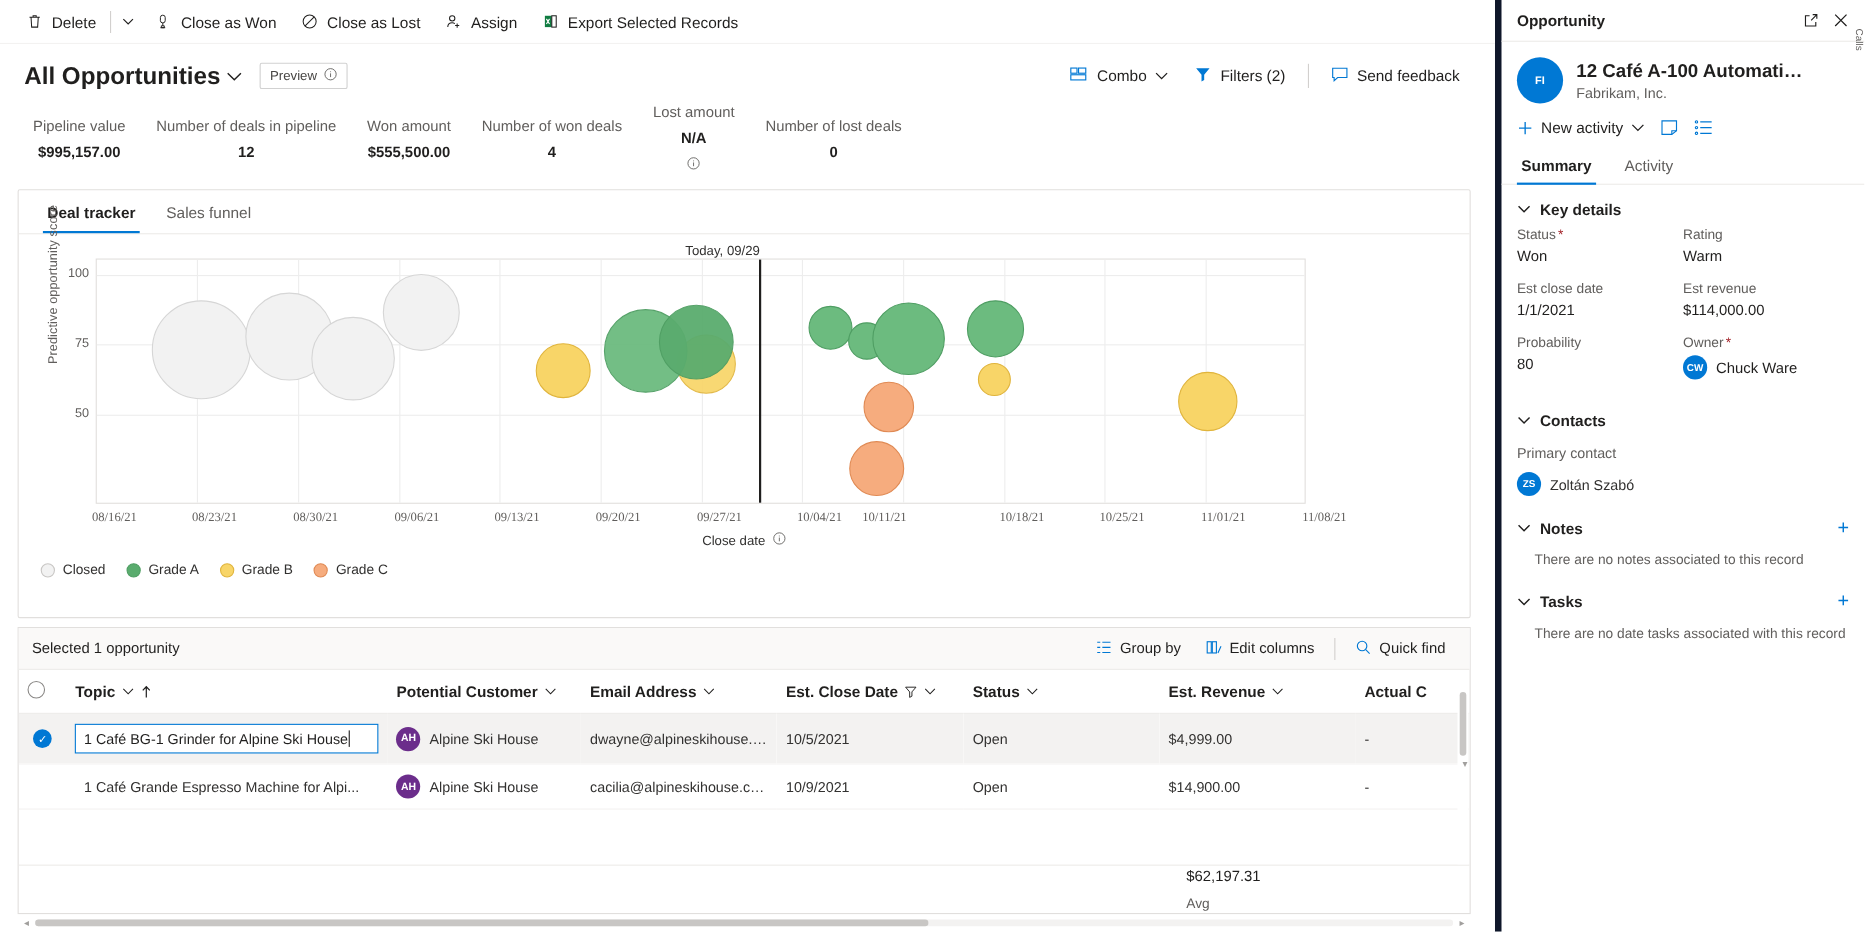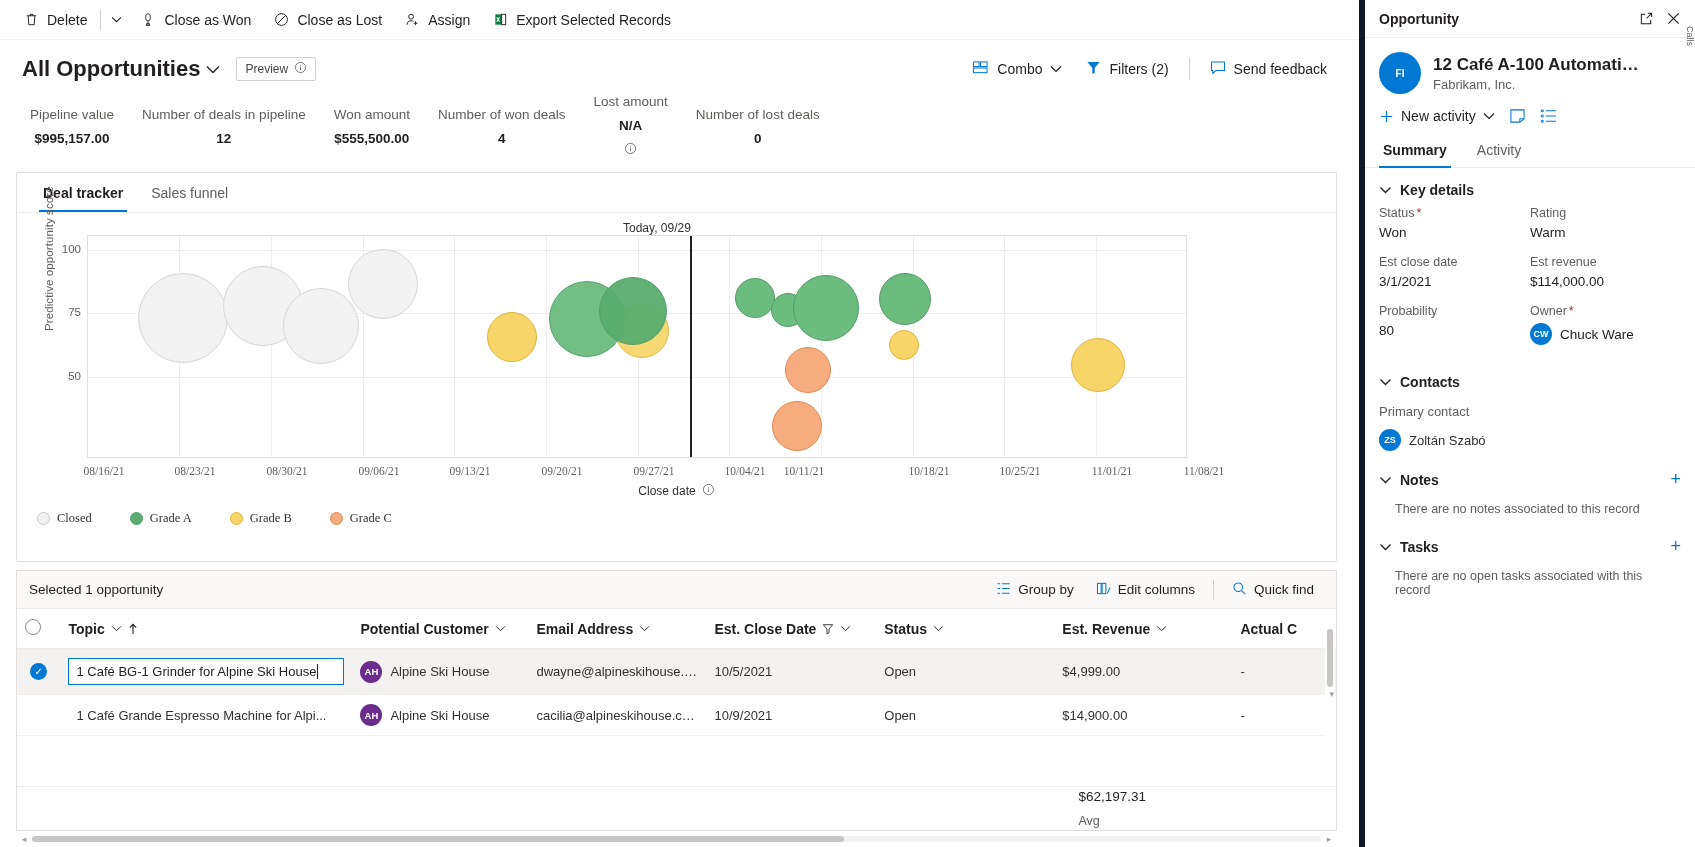--- a/index.html
+++ b/index.html
@@ -50,21 +50,21 @@
             font-size:11.5px; color:#605e5c; white-space:nowrap; letter-spacing:.1px; }
   .plot { position:absolute; left:70px; top:22px; width:1100px; height:223px; border:1px solid #e1dfdd; border-top:1px solid #e1dfdd; background:#fff; }
   .grid-v { position:absolute; top:0; bottom:0; width:1px; background:#ededed; }
   .grid-h { position:absolute; left:0; right:0; height:1px; background:#ededed; }
   .ytick { position:absolute; left:36px; width:28px; text-align:right; font-size:11.5px; color:#605e5c; }
   .xtick { position:absolute; font-size:11.5px; color:#605e5c; transform:translateX(-50%); white-space:nowrap;font-family:Liberation Serif, serif; }
   .todayline { position:absolute; width:2px; background:#201f1e; }
   .bubble { position:absolute; border-radius:50%; transform:translate(-50%,-50%); }
   .xlabel { position:absolute; left:0; right:0; top:270px; text-align:center; font-size:12px; color:#323130;
             display:flex; align-items:center; justify-content:center; gap:6px; }
-  .legend { position:absolute; left:20px; top:298px; display:flex; align-items:center; gap:38px;font-family:Liberation Serif, serif; }
+  .legend { position:absolute; left:20px; top:298px; display:flex; align-items:center; gap:19px; }
   .leg { display:flex; align-items:center; gap:7px; font-size:12.5px; color:#323130; }
   .dot { width:13px; height:13px; border-radius:50%; display:inline-block; }
 
   
   .gridcard { margin:8px 22px 0 16px; border:1px solid #e1dfdd; border-top:1px solid #e1dfdd; flex:1; min-height:0; display:flex; flex-direction:column; background:#fff; }
   .gridbar { height:38px; background:#faf9f8; display:flex; align-items:center; padding:0 12px; border-bottom:1px solid #edebe9; flex:none; }
   .selinfo { font-size:13.5px; color:#201f1e; }
   .gb-right { margin-left:auto; display:flex; align-items:center; gap:2px; }
   .gb-btn { display:flex; align-items:center; gap:7px; padding:5px 10px; font-size:13.5px; color:#201f1e; cursor:pointer; border-radius:2px; white-space:nowrap; }
   .gb-sep { width:1px; height:20px; background:#d2d0ce; margin:0 6px; }
@@ -631,21 +631,21 @@
             <span>Status</span><span class="req">*</span>
           </div>
           <div class="f-value">Won</div>
         </div>
         <div class="field">
           <div class="f-label">Rating</div>
           <div class="f-value">Warm</div>
         </div>
         <div class="field">
           <div class="f-label">Est close date</div>
-          <div class="f-value">3/1/2021</div>
+          <div class="f-value">1/1/2021</div>
         </div>
         <div class="field">
           <div class="f-label">Est revenue</div>
           <div class="f-value">$114,000.00</div>
         </div>
         <div class="field">
           <div class="f-label">Probability</div>
           <div class="f-value">80</div>
         </div>
         <div class="field">
@@ -680,20 +680,20 @@
       </div>
       <div class="empty-note">There are no notes associated to this record</div>
 
       <div class="sect-head">
         <svg width="13" height="8" viewBox="0 0 12 8" fill="none" stroke="#201f1e" stroke-width="1.3">
             <path d="M1 1.5 6 6.5 11 1.5"></path>
           </svg>
         <span>Tasks</span>
         <span class="plus">+</span>
       </div>
-      <div class="empty-note">There are no open tasks associated with this record</div>
+      <div class="empty-note">There are no date tasks associated with this record</div>
     </div>
   </div>
 
   <div class="rp-edge">
     <span class="edge-tab">Calls</span>
   </div>
 </div>
 
 </body></html>

